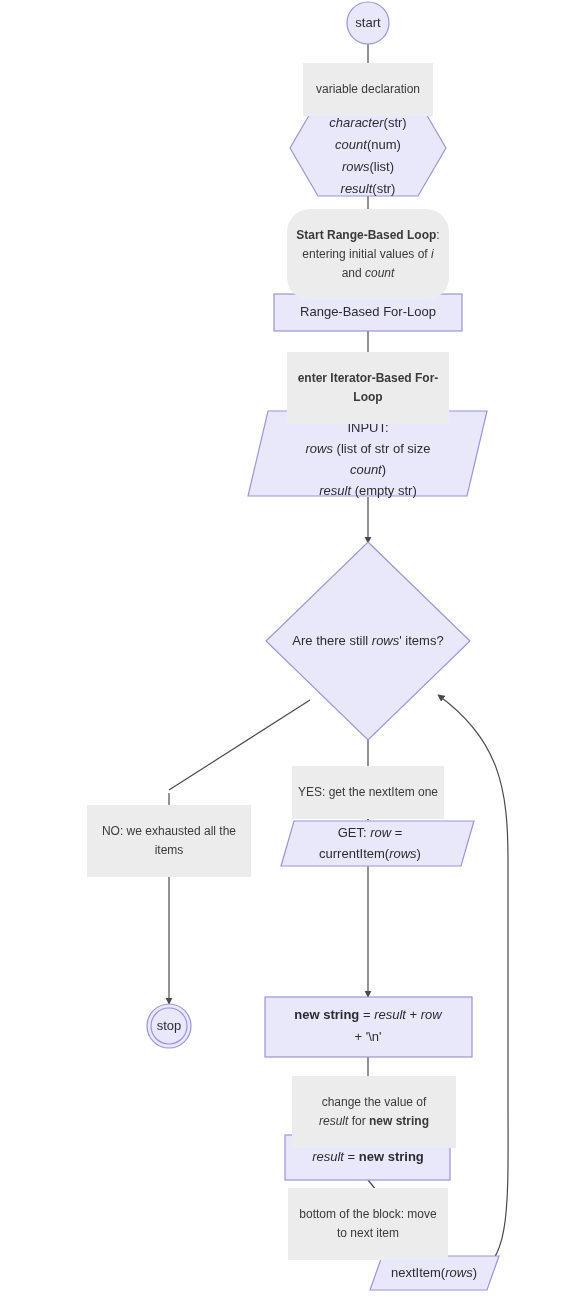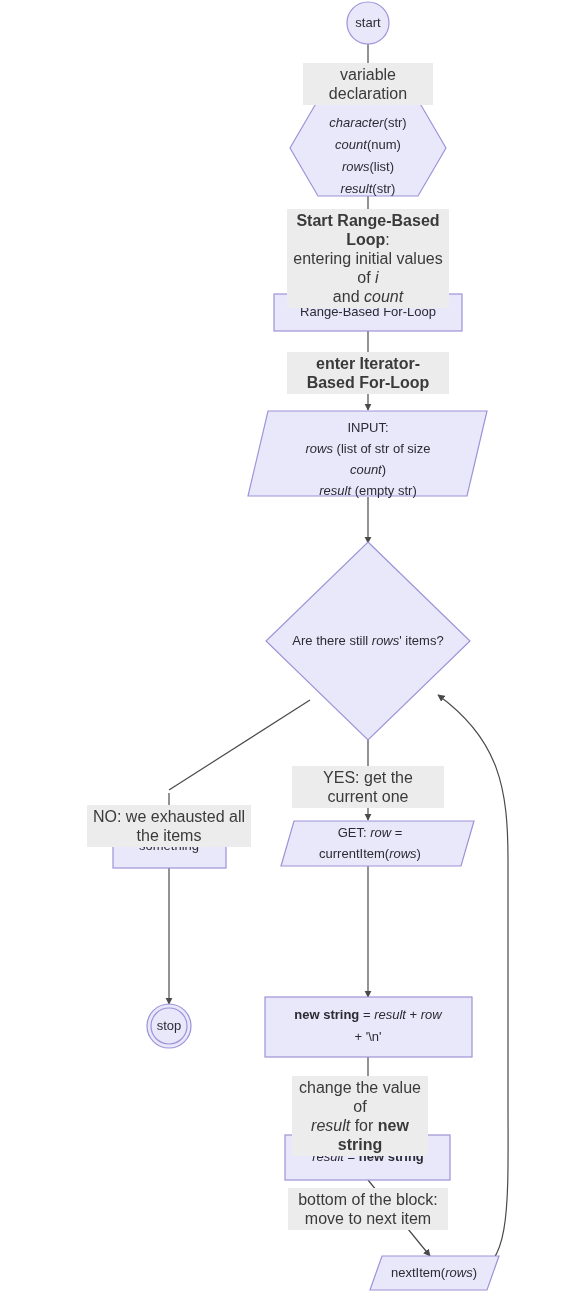--- a/index.html
+++ b/index.html
@@ -42,24 +42,24 @@
     text-anchor: middle;
     dominant-baseline: middle;
   }
   .node-text .it { font-style: italic; }
   .node-text .bd { font-weight: bold; }
   .edge-label-box {
     position: absolute;
     background: #ececec;
     color: #3a3a3a;
     font-family: "Liberation Sans", sans-serif;
-    font-size: 16px;
+    font-size: 12px;
     line-height: 19px;
     text-align: center;
-    padding: 2px 5px;
+    padding: 17px 5px;
     box-sizing: border-box;
     white-space: normal;
   }
   .edge-label-box .it { font-style: italic; }
   .edge-label-box .bd { font-weight: bold; }
 </style>
 </head>
 <body>
 
 <div id="flowchart-root">
@@ -146,26 +146,26 @@
     </g>
 
     <g>
       <polygon class="node-shape" points="382,1256 499,1256 487,1290 370,1290"></polygon>
       <text class="node-text" x="434" y="1274"><tspan>nextItem(</tspan><tspan class="it">rows</tspan><tspan>)</tspan></text>
     </g>
   </svg>
 
   <div class="edge-label-box" style="left:303px; top:63px; width:130px;">variable declaration</div>
 
-  <div class="edge-label-box" style="left:287px; top:209px; width:162px;"><span class="bd">Start Range-Based Loop</span>:<br>entering initial values of <span class="it">i</span><br>and <span class="it">count</span></div>
+  <div class="edge-label-box" style="left:287px; top:209px; width:162px;border-radius:23px;"><span class="bd">Start Range-Based Loop</span>:<br>entering initial values of <span class="it">i</span><br>and <span class="it">count</span></div>
 
   <div class="edge-label-box" style="left:287px; top:352px; width:162px;font-weight:bold;">enter Iterator-Based For-Loop</div>
 
   <div class="edge-label-box" style="left:87px; top:761px; width:164px;margin-top:44px;">NO: we exhausted all the items</div>
 
-  <div class="edge-label-box" style="left:292px; top:766px; width:152px;">YES: get the current one</div>
+  <div class="edge-label-box" style="left:292px; top:766px; width:152px;">YES: get the nextItem one</div>
 
 
-  <div class="edge-label-box" style="left:292px; top:1076px; width:136px;">change the value of<br><span class="it">result</span> for <span class="bd">new string</span></div>
+  <div class="edge-label-box" style="left:292px; top:1076px; width:164px;">change the value of<br><span class="it">result</span> for <span class="bd">new string</span></div>
 
   <div class="edge-label-box" style="left:288px; top:1188px; width:160px;">bottom of the block: move to next item</div>
 
 </div>
 
 </body></html>

